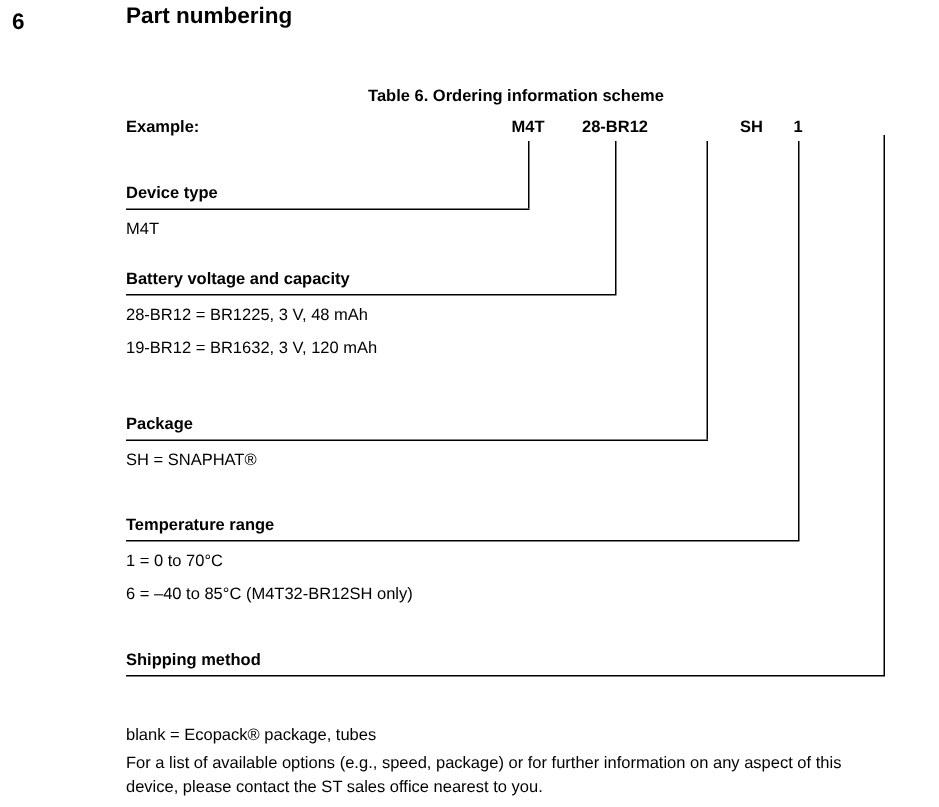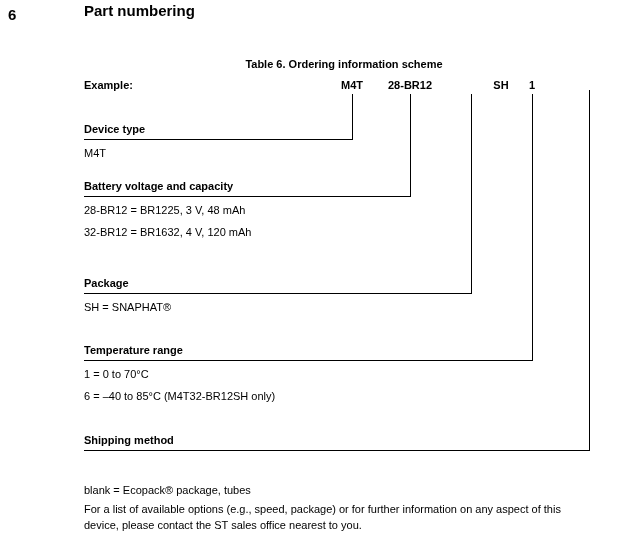--- a/index.html
+++ b/index.html
@@ -94,21 +94,21 @@
   <div class="abs hline hline-battery"></div>
   <div class="abs hline hline-package"></div>
   <div class="abs hline hline-temp"></div>
   <div class="abs hline hline-ship"></div>
 
   <div class="abs grp-title t-device-title">Device type</div>
   <div class="abs grp-line  t-device-l0">M4T</div>
 
   <div class="abs grp-title t-battery-title">Battery voltage and capacity</div>
   <div class="abs grp-line  t-battery-l0">28-BR12 = BR1225, 3 V, 48 mAh</div>
-  <div class="abs grp-line  t-battery-l1">32-BR12 = BR1632, 4 V, 120 mAh</div>
+  <div class="abs grp-line  t-battery-l1">19-BR12 = BR1632, 3 V, 120 mAh</div>
 
   <div class="abs grp-title t-package-title">Package</div>
   <div class="abs grp-line  t-package-l0">SH = SNAPHAT®</div>
 
   <div class="abs grp-title t-temp-title">Temperature range</div>
   <div class="abs grp-line  t-temp-l0">1 = 0 to 70°C</div>
   <div class="abs grp-line  t-temp-l1">6 = –40 to 85°C (M4T32-BR12SH only)</div>
 
   <div class="abs grp-title t-ship-title">Shipping method</div>
   <div class="abs grp-line  t-ship-l0">blank = Ecopack® package, tubes</div>

